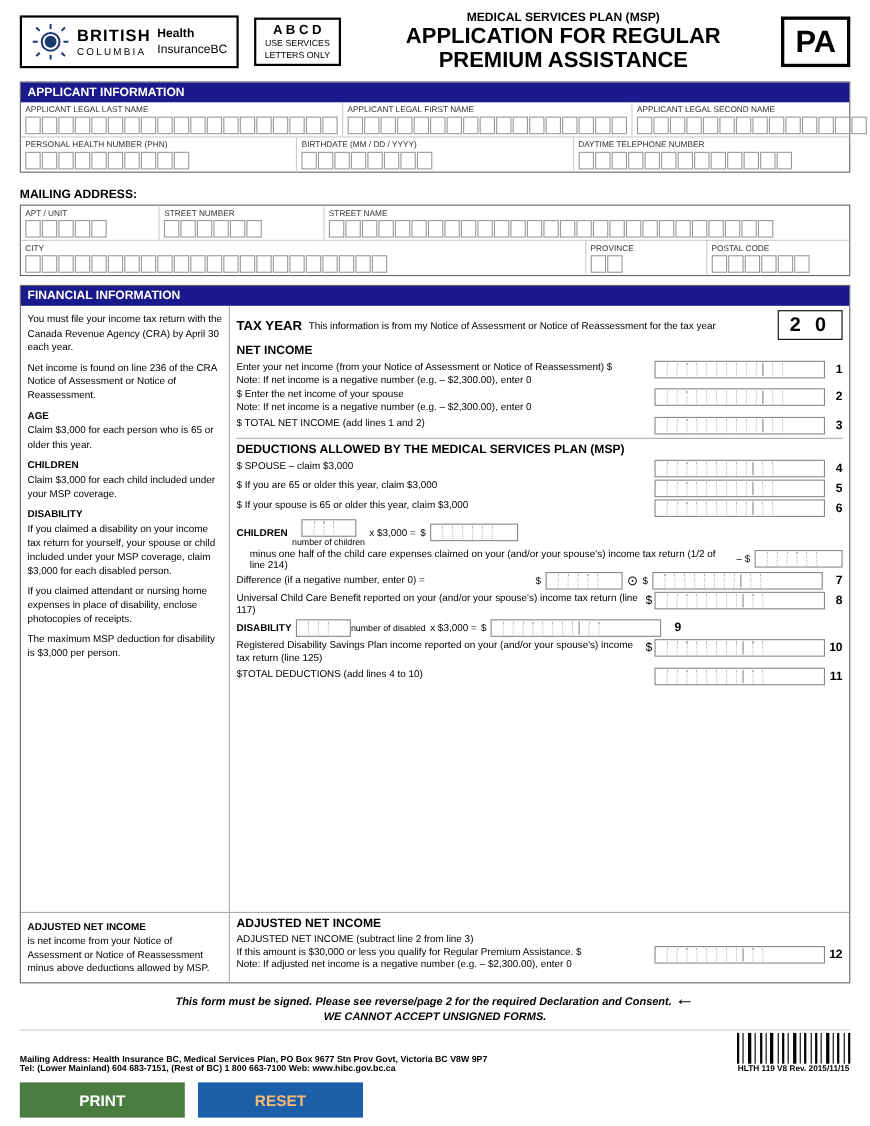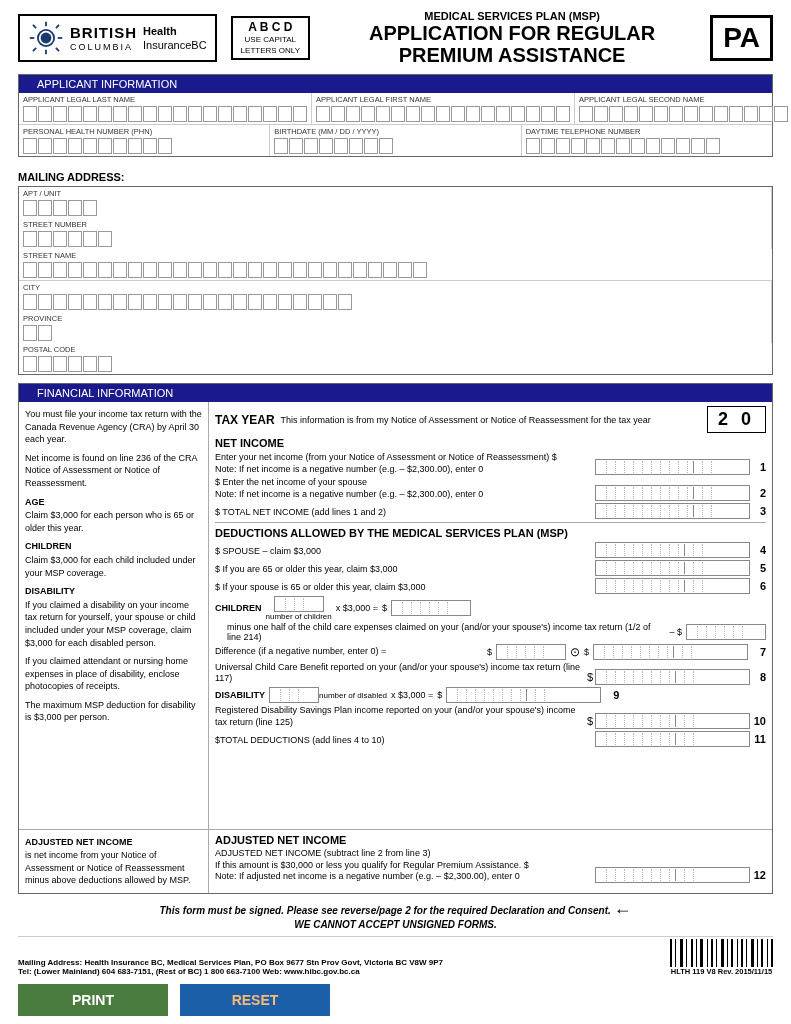--- a/index.html
+++ b/index.html
@@ -61,23 +61,23 @@
       font-size: 28px;
       font-weight: bold;
       padding: 4px 10px;
       margin-left: 10px;
     }
 
     
     .section-header {
       background: #1a1a8c;
       color: #fff;
-      font-weight: normal;
+      font-weight: bold;
       font-size: 11px;
-      padding: 3px 18px;
+      padding: 3px 6px;
       margin-bottom: 0;
     }
 
     
     .applicant-info {
       border: 1px solid #666;
       margin-bottom: 8px;
     }
     .field-row {
       display: flex;
@@ -110,21 +110,21 @@
     }
 
     
     .mailing-label {
       font-weight: bold;
       font-size: 11px;
       margin: 6px 0 3px 0;
       text-transform: uppercase;
     }
     .mailing-section { border: 1px solid #666; margin-bottom: 8px; }
-    .mailing-row { display: flex; border-bottom: 1px solid #ccc; flex-direction: column; }
+    .mailing-row { display: flex; border-bottom: 1px solid #ccc; }
     .mailing-row:last-child { border-bottom: none; }
     .mailing-cell { flex: 1; padding: 2px 4px; border-right: 1px solid #ccc; }
     .mailing-cell:last-child { border-right: none; }
 
     
     .financial-section {
       border: 1px solid #666;
       display: flex;
       flex-direction: column;
       flex: 1;
@@ -167,21 +167,21 @@
 
     .deductions-header {
       font-weight: bold;
       font-size: 11px;
       margin: 4px 0 3px 0;
     }
 
     
     .irow {
       display: flex;
-      align-items: flex-end;
+      align-items: flex-start;
       margin-bottom: 2px;
       gap: 4px;
     }
     .irow-desc { flex: 1; font-size: 9px; line-height: 1.3; }
     .irow-amount {
       display: flex;
       align-items: center;
       gap: 2px;
     }
     .field-box {
@@ -329,21 +329,21 @@
         <div class="columbia">COLUMBIA</div>
       </div>
       <div class="logo-insure">
         <div class="health">Health</div>
         <div>InsuranceBC</div>
       </div>
     </div>
 
     <div class="abcd-box">
       <div>A B C D</div>
-      <div class="abcd-label">USE CAPITAL</div>
+      <div class="abcd-label">USE SERVICES</div>
       <div class="abcd-label">LETTERS ONLY</div>
     </div>
 
     <div class="title-area">
       <div class="title-msp">MEDICAL SERVICES PLAN (MSP)</div>
       <div class="title-main">APPLICATION FOR REGULAR</div>
       <div class="title-main">PREMIUM ASSISTANCE</div>
     </div>
 
     <div class="pa-box">PA</div>

